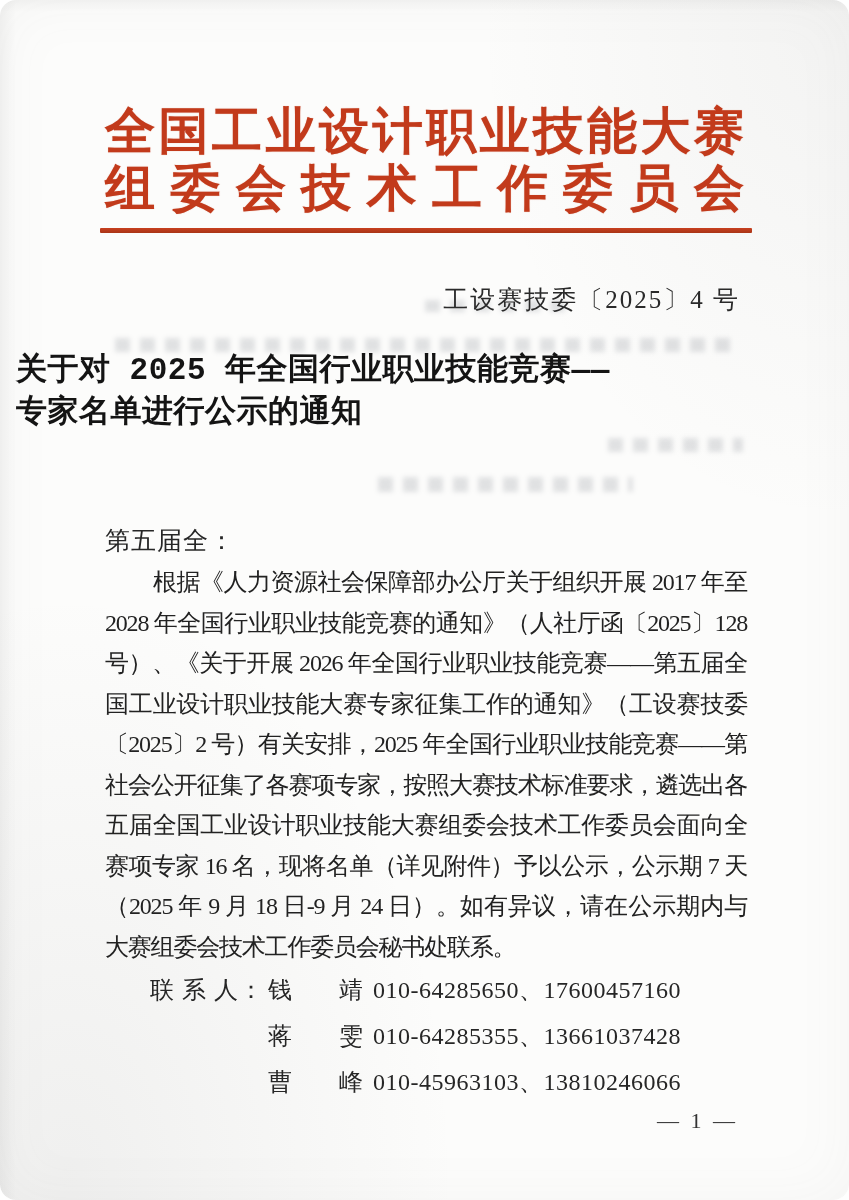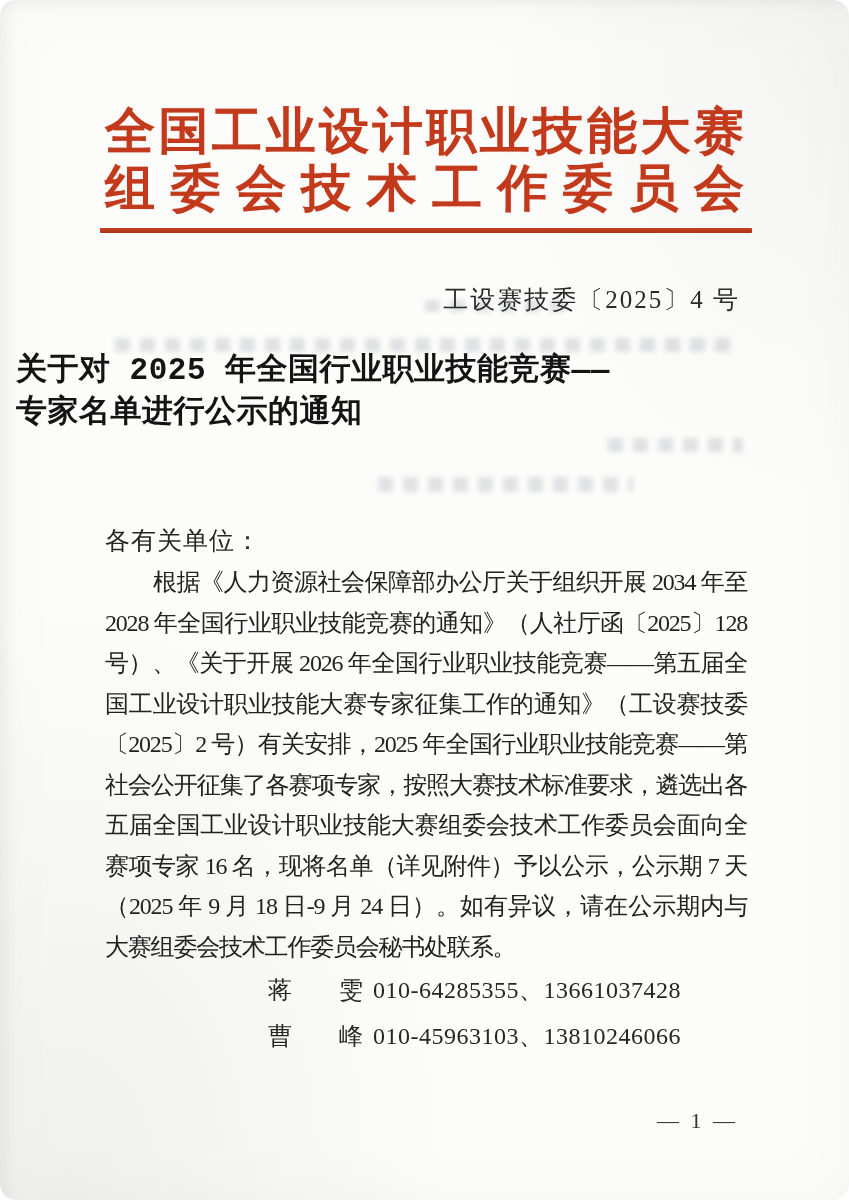--- a/index.html
+++ b/index.html
@@ -125,38 +125,43 @@
 
   <div class="doc-number">工设赛技委〔2025〕4 号</div>
 
   <div class="title-block">
 
   <div class="title-line">关于对 2025 年全国行业职业技能竞赛——</div>
       <div class="title-line">专家名单进行公示的通知</div>
     </div>
 
   <div class="body-block">
-    <div class="salutation">各有关单位：</div>
+    <div class="salutation">第五届全：</div>
 
     <div class="para">
 
-    <div class="body-line">根据《人力资源社会保障部办公厅关于组织开展 2034 年至</div>
+    <div class="body-line">根据《人力资源社会保障部办公厅关于组织开展 2017 年至</div>
         <div class="body-line">2028 年全国行业职业技能竞赛的通知》（人社厅函〔2025〕128</div>
         <div class="body-line">号）、《关于开展 2026 年全国行业职业技能竞赛——第五届全</div>
         <div class="body-line">国工业设计职业技能大赛专家征集工作的通知》（工设赛技委</div>
         <div class="body-line">〔2025〕2 号）有关安排，2025 年全国行业职业技能竞赛——第</div>
         <div class="body-line">社会公开征集了各赛项专家，按照大赛技术标准要求，遴选出各</div>
         <div class="body-line">五届全国工业设计职业技能大赛组委会技术工作委员会面向全</div>
         <div class="body-line">赛项专家 16 名，现将名单（详见附件）予以公示，公示期 7 天</div>
         <div class="body-line">（2025 年 9 月 18 日-9 月 24 日）。如有异议，请在公示期内与</div>
         <div class="body-line">大赛组委会技术工作委员会秘书处联系。</div>
       </div>
 
     <div class="contacts">
 
+    <div class="contact-row">
+        <span class="contact-label">联 系 人：</span>
+        <span class="contact-name">钱靖</span>
+        <span class="contact-phones">010-64285650、17600457160</span>
+      </div>
         <div class="contact-row">
         <span class="contact-label"></span>
         <span class="contact-name">蒋雯</span>
         <span class="contact-phones">010-64285355、13661037428</span>
       </div>
         <div class="contact-row">
         <span class="contact-label"></span>
         <span class="contact-name">曹峰</span>
         <span class="contact-phones">010-45963103、13810246066</span>
       </div>

